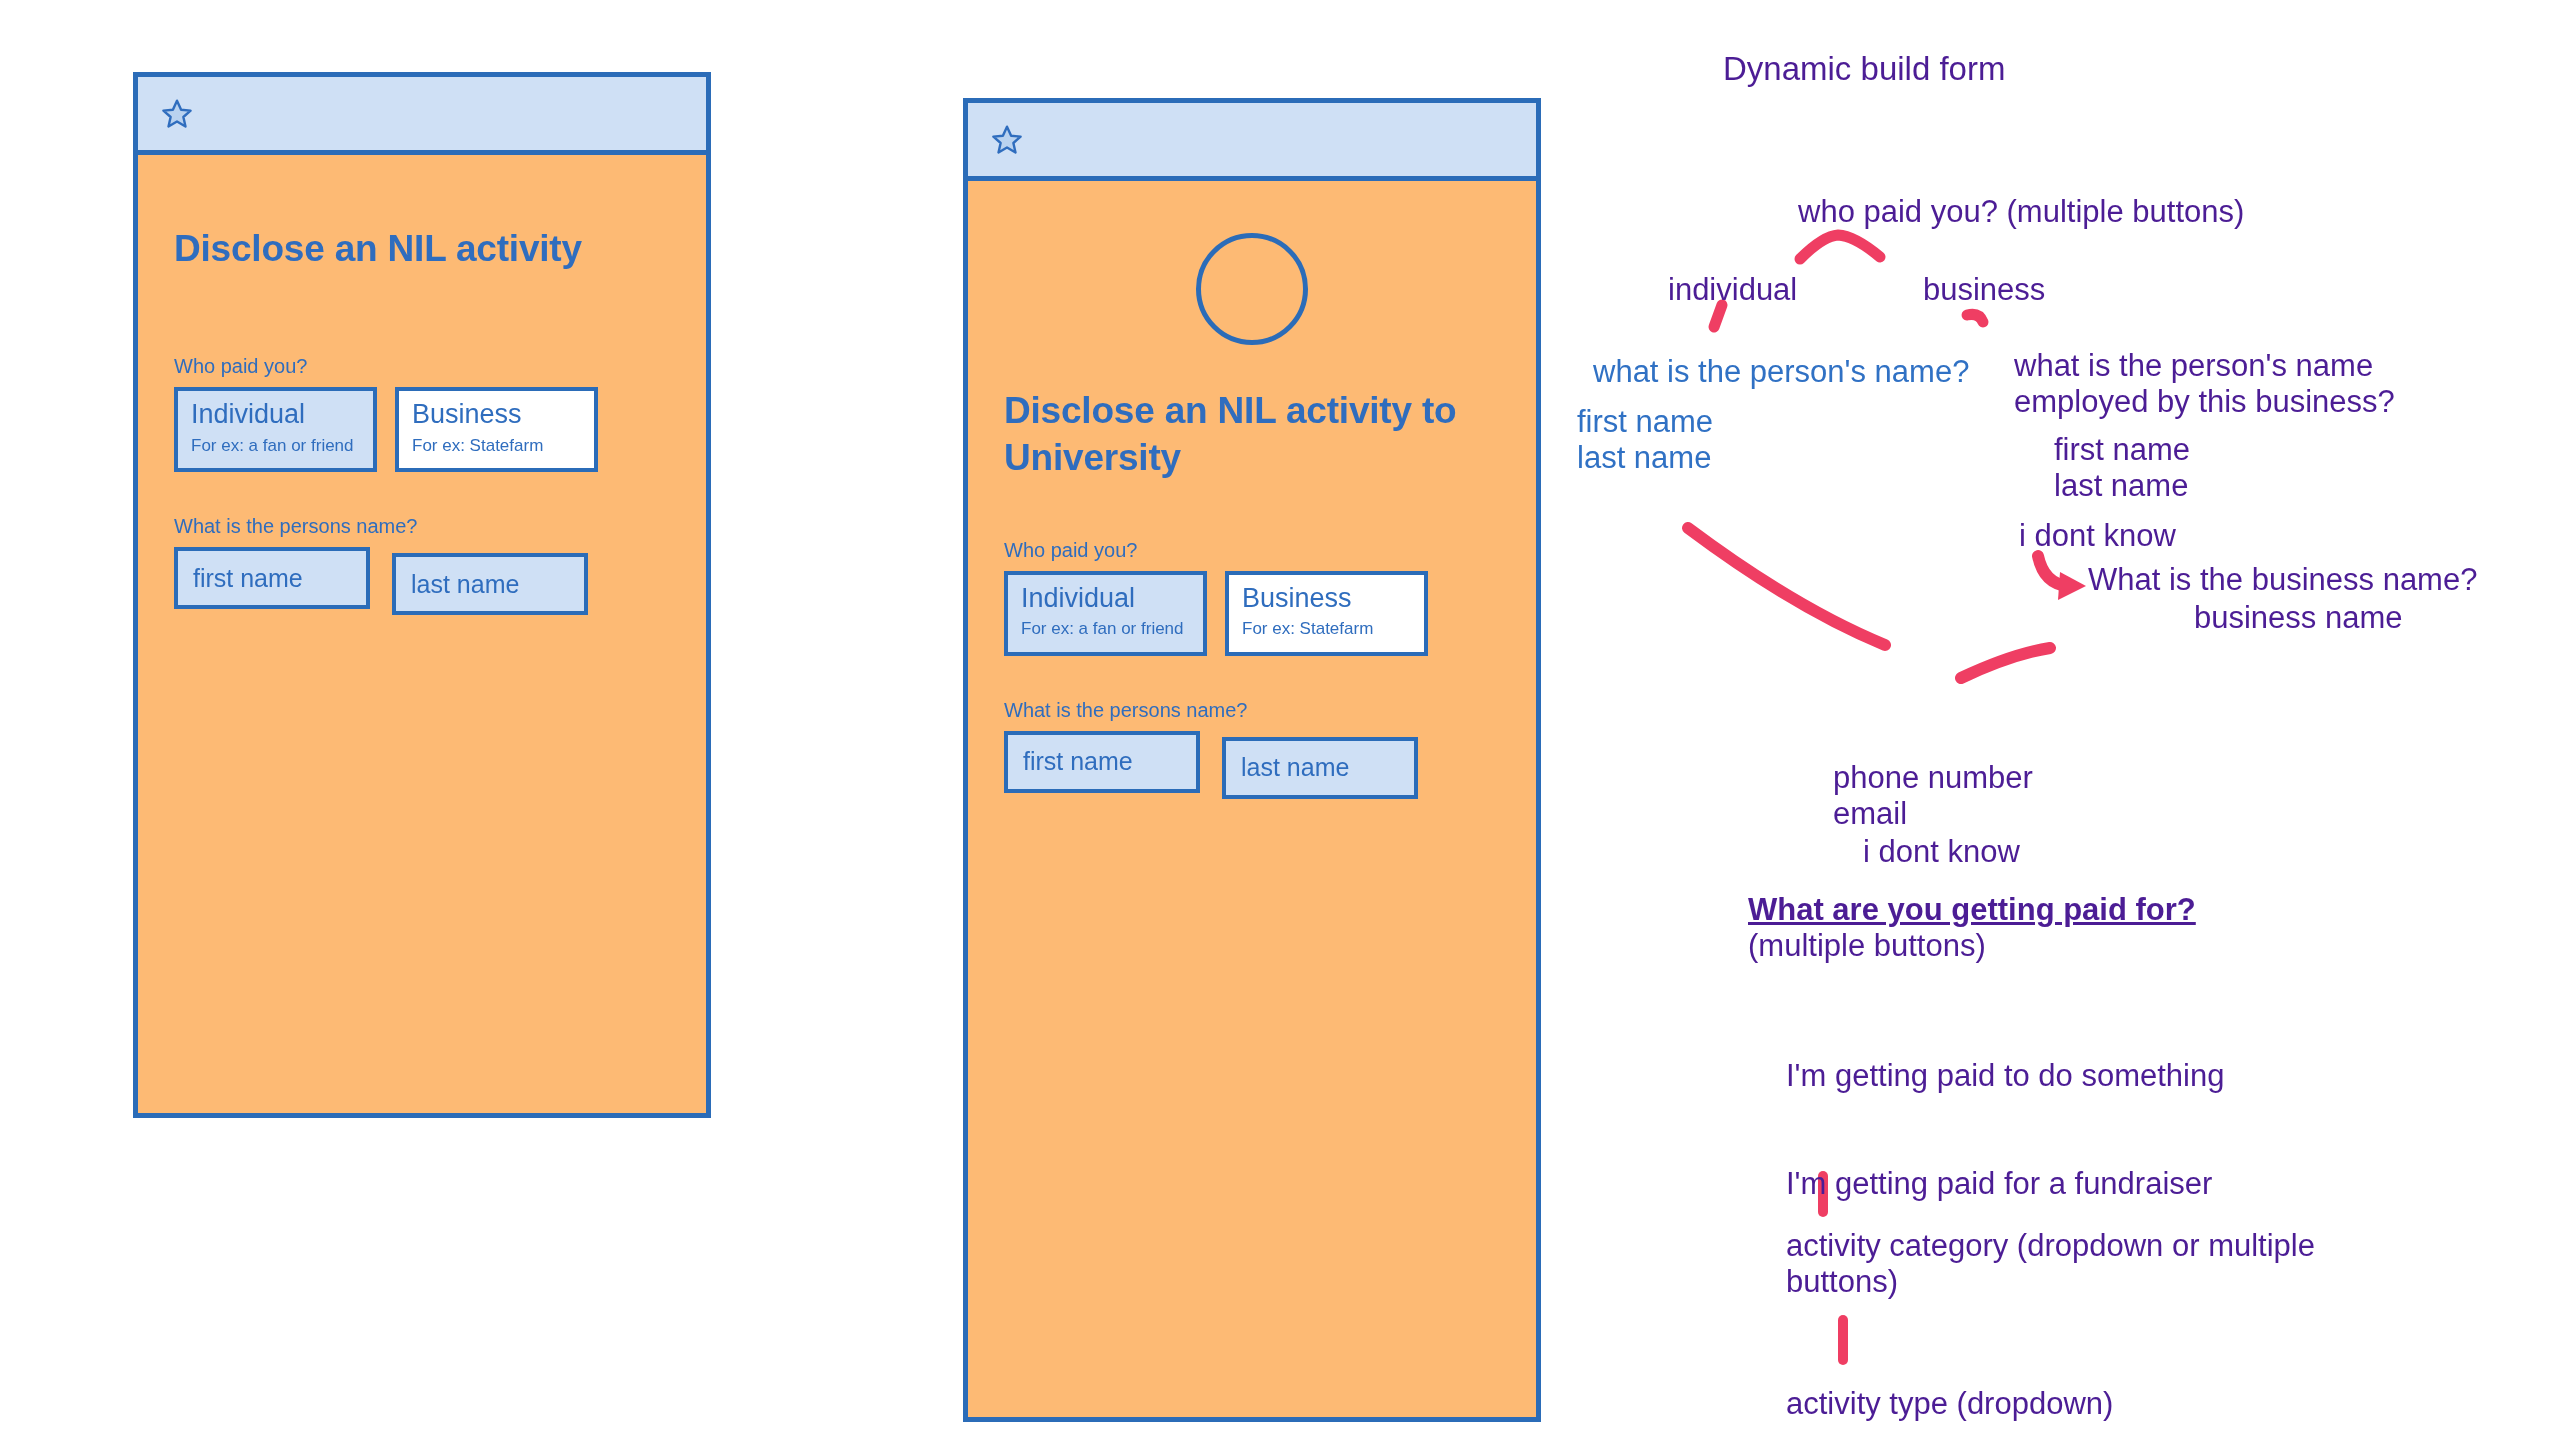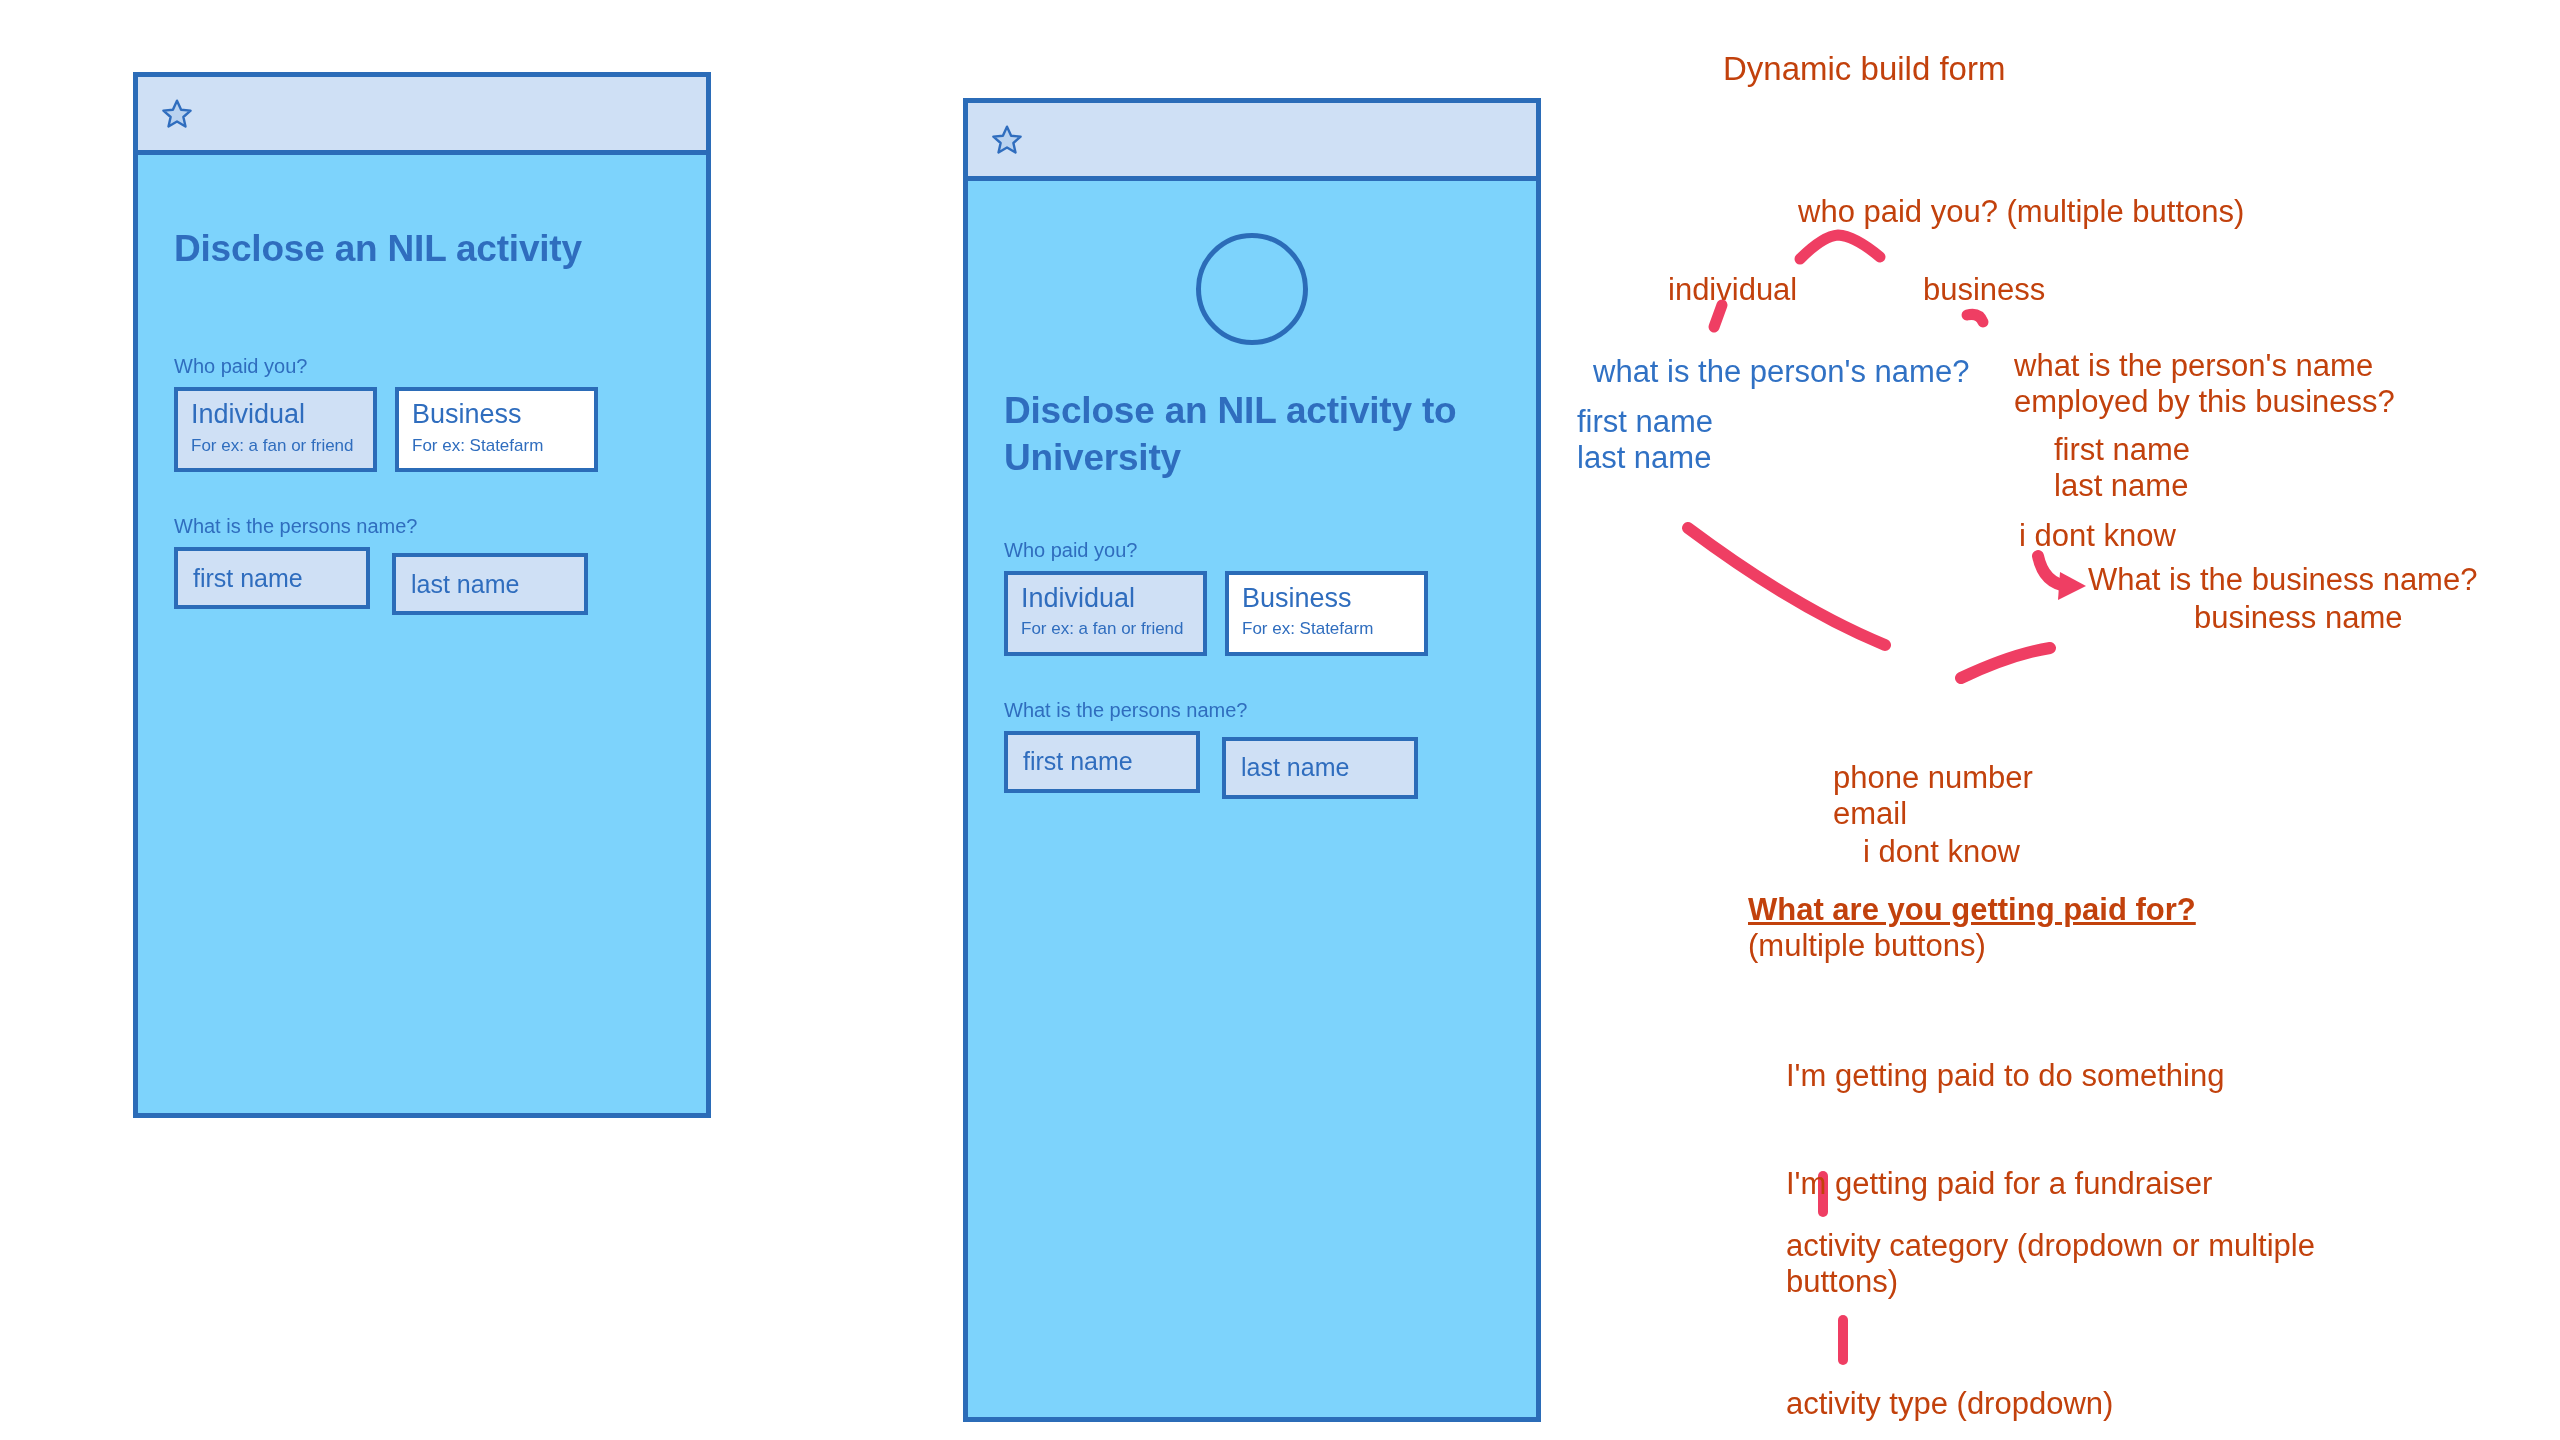--- a/index.html
+++ b/index.html
@@ -12,21 +12,21 @@
     height: 1440px;
     position: relative;
     overflow: hidden;
     font-family: "Liberation Sans", sans-serif;
     -webkit-font-smoothing: antialiased;
   }
 
   
   .wf-card {
     position: absolute;
-    background: #7dd3fc;
+    background: #fdba74;
     border: 5px solid #2b6cb8;
     box-sizing: border-box;
   }
   #card-one  { left: 133px; top: 72px;  width: 578px; height: 1046px; }
   #card-two  { left: 963px; top: 98px;  width: 578px; height: 1324px; }
 
   .wf-appbar {
     height: 78px;
     background: #cfe0f5;
     border-bottom: 5px solid #2b6cb8;
@@ -120,21 +120,21 @@
 
   
   #annotations {
     position: absolute;
     left: 0; top: 0;
     width: 2560px;
     height: 1440px;
   }
   .anno {
     position: absolute;
-    color: #c2410c;
+    color: #4c1d95;
     font-size: 31px;
     line-height: 1.16;
     white-space: pre;
   }
   .anno.blue { color: #3071c4; }
   .anno.bold { font-weight: bold; text-decoration: underline; }
 
   #anno-title { left: 1723px; top: 50px; font-size: 33px; }
 
   #anno-whopaid    { left: 1798px; top: 194px; }

